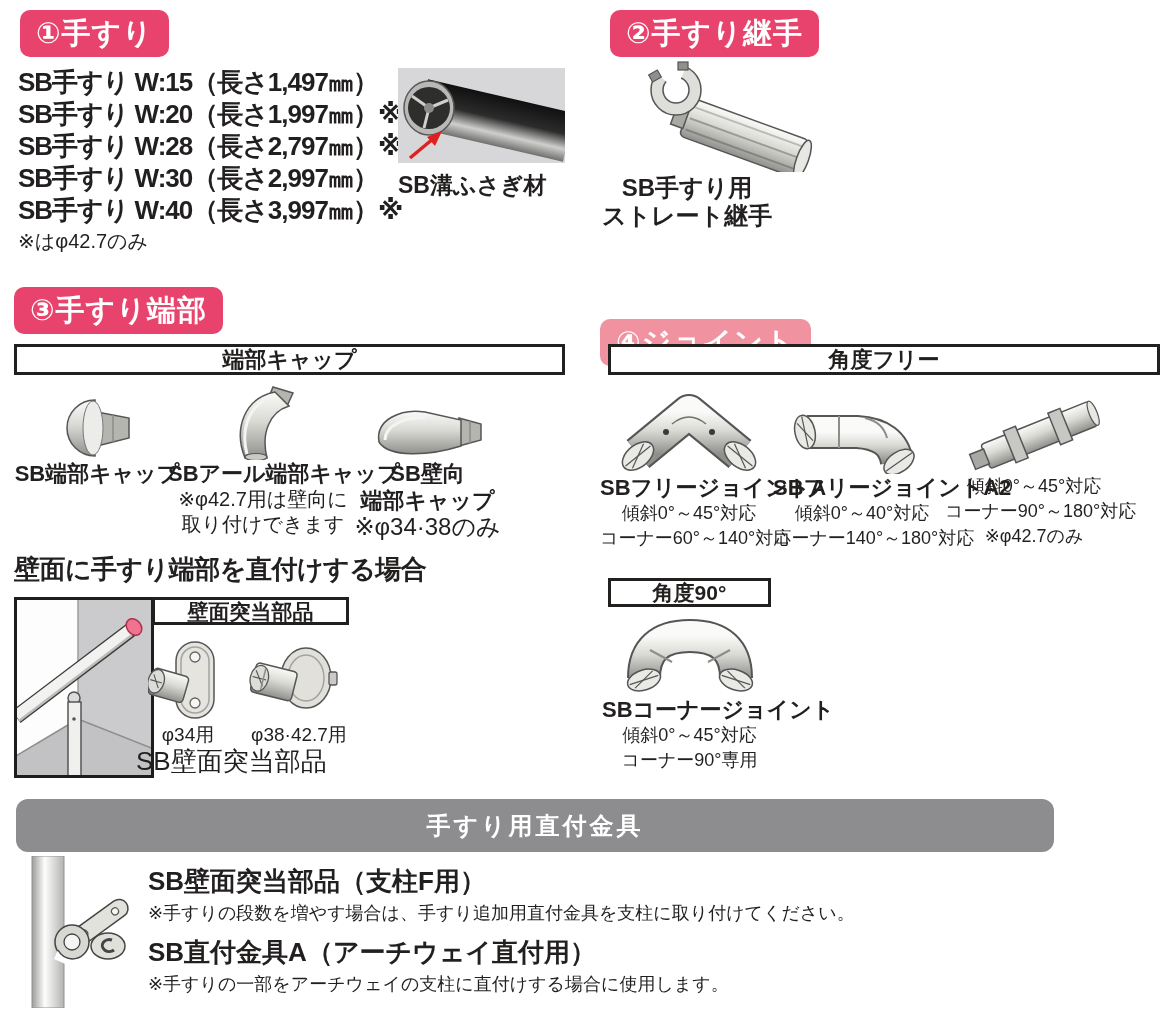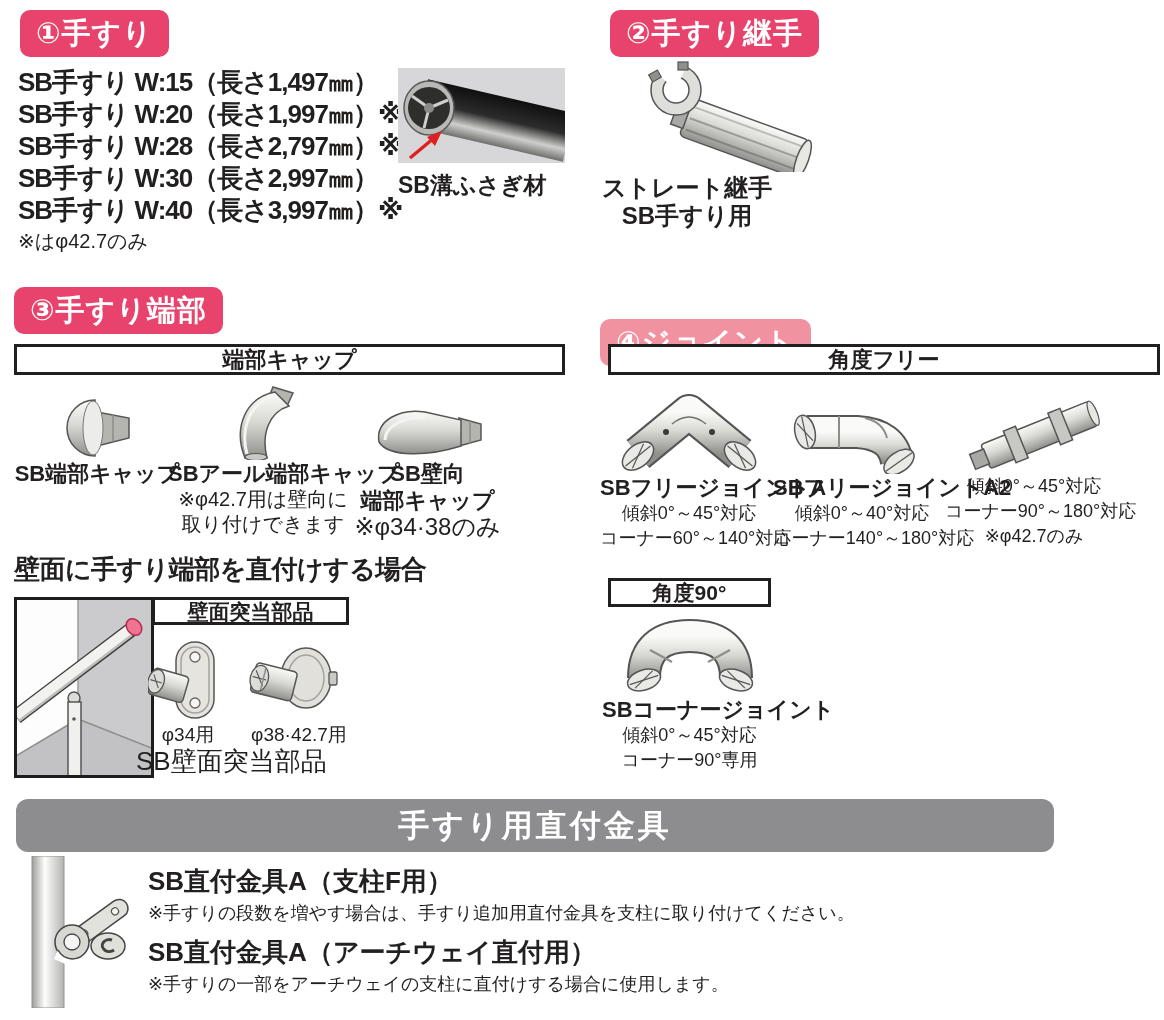--- a/index.html
+++ b/index.html
@@ -19,21 +19,21 @@
     font-weight:bold;text-align:center;white-space:nowrap;
   }
   .prodline{font-size:26px;font-weight:bold;line-height:32px;letter-spacing:-1px;white-space:nowrap;}
   .smallnote{font-size:20px;line-height:24px;}
   .card{position:absolute;text-align:center;}
   .figure{display:flex;align-items:flex-end;justify-content:center;}
   .pname{font-size:22px;font-weight:bold;line-height:27px;white-space:nowrap;}
   .pspec{font-size:18px;line-height:25px;white-space:nowrap;}
   .banner{
     position:absolute;background:var(--banner_gray,#8d8d90);color:#fff;border-radius:12px;
-    text-align:center;font-weight:bold;font-size:31px;line-height:53px;letter-spacing:3px;
+    text-align:center;font-weight:bold;font-size:24px;line-height:53px;letter-spacing:3px;
   }
   .secheading{position:absolute;font-weight:bold;font-size:24px;letter-spacing:-0.5px;white-space:nowrap;}
   .bigname{position:absolute;font-size:26px;letter-spacing:0;white-space:nowrap;}
   .itemhead{position:absolute;font-size:26px;font-weight:bold;white-space:nowrap;}
   .itemnote{position:absolute;font-size:18px;white-space:nowrap;}
   svg{display:block;}
 </style>
 </head>
 <body>
 
@@ -104,22 +104,22 @@
         <rect x="44" y="62" width="13" height="22" fill="#a8a8a4" stroke="#555" stroke-width="1.5"></rect>
       </g>
       <circle cx="48" cy="30" r="25" fill="#dededa" stroke="#555" stroke-width="1.5"></circle>
       <circle cx="48" cy="30" r="13" fill="#fff" stroke="#555" stroke-width="1.5"></circle>
       <polygon points="48,30 18,4 48,-2 60,2" fill="#fff"></polygon>
       <rect x="22" y="12" width="10" height="8" fill="#8f8f8b" stroke="#555" stroke-width="1.2" transform="rotate(-30 27 16)"></rect>
       <rect x="50" y="2" width="10" height="8" fill="#8f8f8b" stroke="#555" stroke-width="1.2"></rect>
     </svg>
   </div>
   <div class="abs" style="left:592px;top:174px;width:190px;text-align:center">
+    <div class="pname" style="font-size:24px;line-height:28px">SB手すり用</div>
     <div class="pname" style="font-size:24px;line-height:28px">ストレート継手</div>
-    <div class="pname" style="font-size:24px;line-height:28px">SB手すり用</div>
   </div>
 
   <div class="badge" style="left:14px;top:287px">③手すり端部</div>
   <div class="hdrbox" style="left:14px;top:344px;width:551px;height:31px;font-size:22px;line-height:26px">端部キャップ</div>
 
   <div class="card" style="left:12px;top:390px;width:170px">
     <div class="figure" style="height:70px">
       <svg width="88" height="64" viewBox="0 0 88 64">
         <polygon points="44,16 76,22 76,42 44,50" fill="#b5b5b0" stroke="#555" stroke-width="1.5"></polygon>
         <line x1="60" y1="19" x2="60" y2="46" stroke="#8c8c88" stroke-width="1.5"></line>
@@ -327,18 +327,18 @@
       </g>
       <circle cx="52" cy="82" r="17" fill="#d8d8d3" stroke="#444" stroke-width="1.5"></circle>
       <circle cx="52" cy="82" r="8" fill="#f5f5f3" stroke="#444" stroke-width="1.3"></circle>
       <path d="M38,90 A17,17 0 0 0 52,99 L52,107 L34,99 Z" fill="#fff"></path>
       <path d="M38,90 A17,17 0 0 0 52,99" fill="none" stroke="#444" stroke-width="1.5"></path>
       <ellipse cx="88" cy="86" rx="17" ry="13" fill="#e0e0db" stroke="#444" stroke-width="1.5"></ellipse>
       <path d="M92,80 a7,6 0 1 0 2,10" fill="none" stroke="#444" stroke-width="3"></path>
     </svg>
   </div>
 
-  <div class="itemhead" style="left:148px;top:864px">SB直付金具A（支柱F用）</div>
+  <div class="itemhead" style="left:148px;top:864px">SB壁面突当部品（支柱F用）</div>
   <div class="itemnote" style="left:148px;top:901px">※手すりの段数を増やす場合は、手すり追加用直付金具を支柱に取り付けてください。</div>
   <div class="itemhead" style="left:148px;top:935px">SB直付金具A（アーチウェイ直付用）</div>
   <div class="itemnote" style="left:148px;top:972px">※手すりの一部をアーチウェイの支柱に直付けする場合に使用します。</div>
 
 </div>
 
 </body></html>

